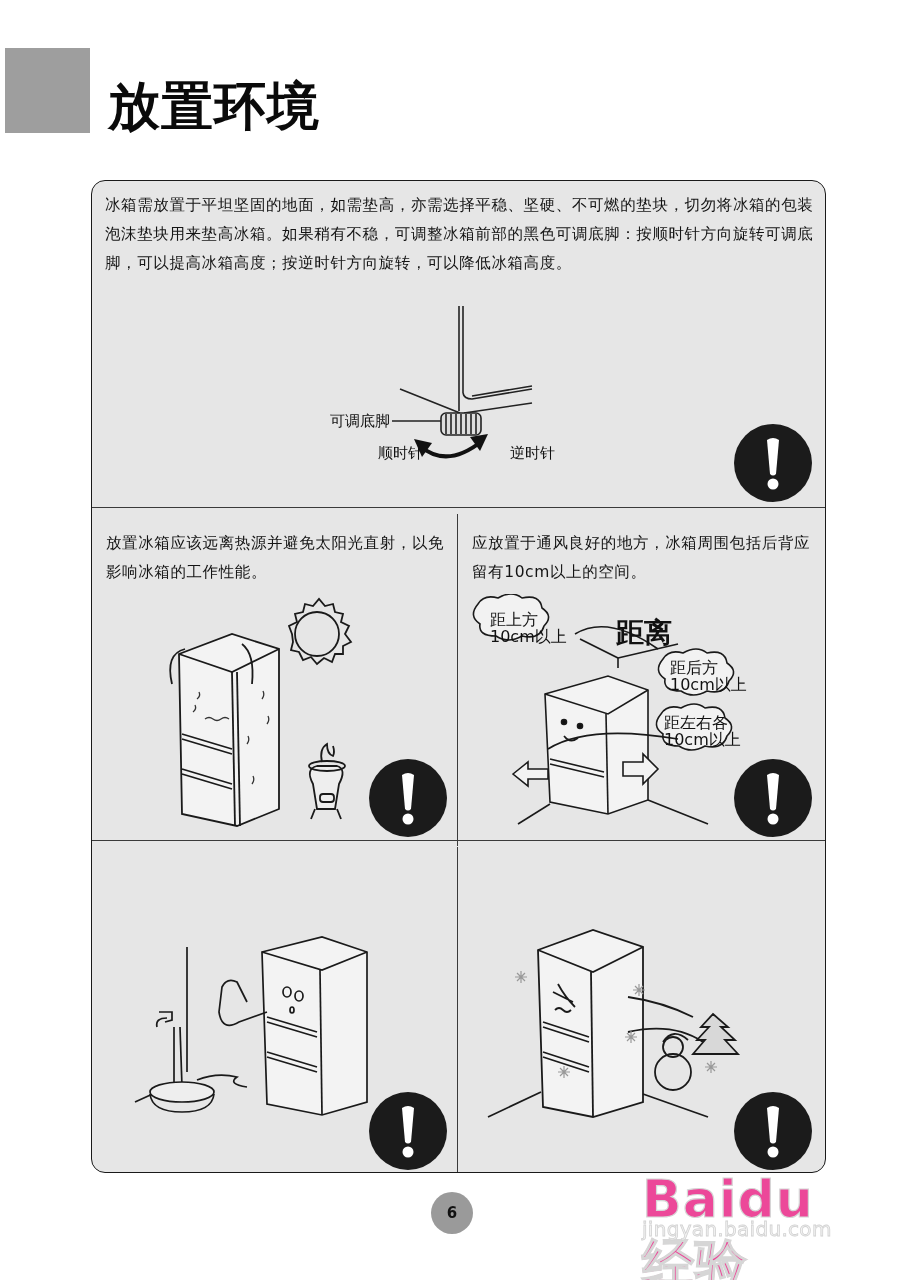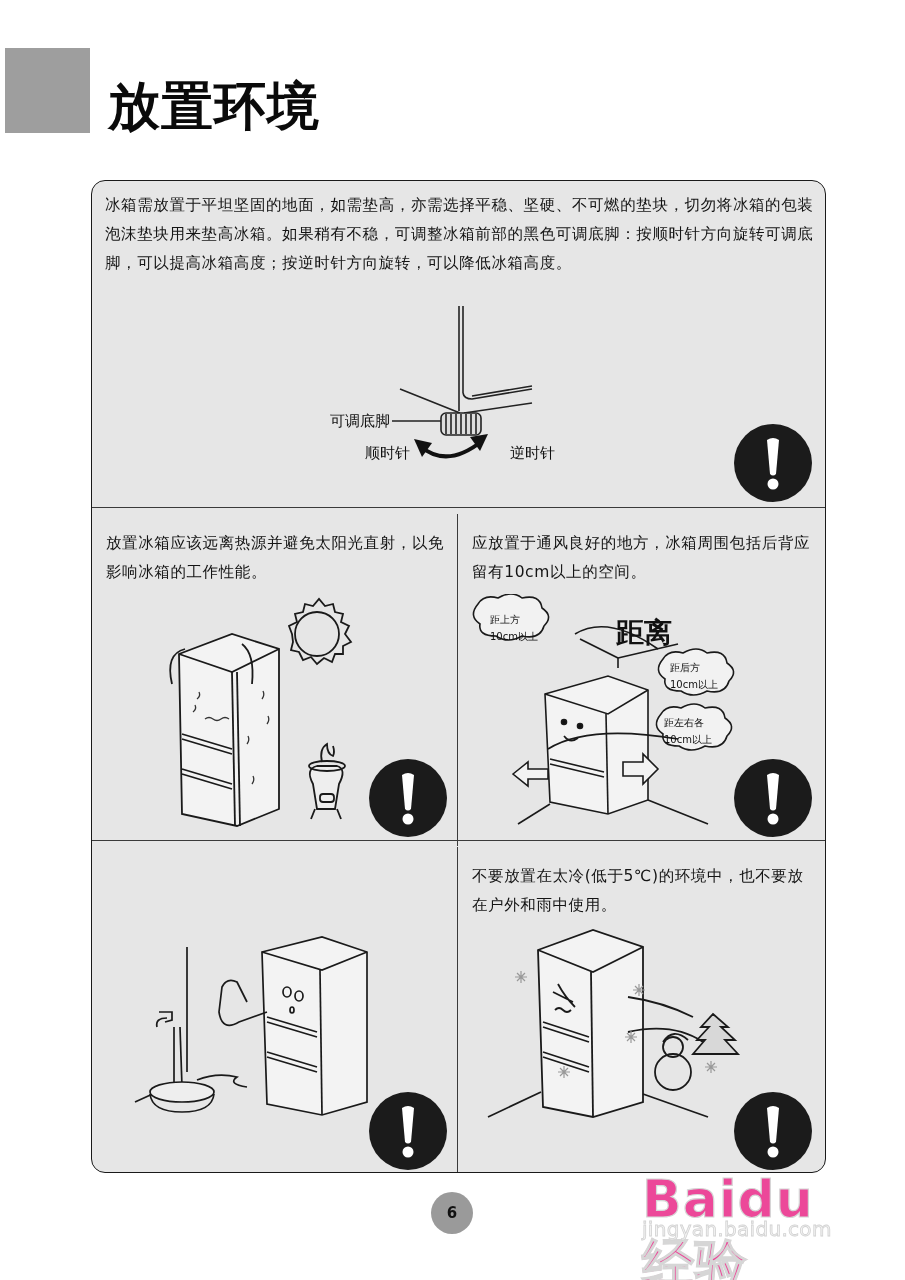--- a/index.html
+++ b/index.html
@@ -22,21 +22,21 @@
   .para { position: absolute; font-size: 15.5px; line-height: 29px; color: #141414; letter-spacing: 0.6px; }
   .top-para { left: 13px; top: 10px; width: 712px; }
   .cell-para { left: 14px; top: 15px; width: 345px; }
 
   .warn { position: absolute; width: 78px; height: 78px; border-radius: 50%; background: #1b1b1b; }
   .warn svg { width: 100%; height: 100%; display: block; }
 
   .illus { position: absolute; }
   .illus svg { display: block; }
   .lbl { position: absolute; font-size: 15px; color: #111; white-space: nowrap; }
-  .bubble-text { font-size: 10px; line-height: 18px; color: #111; position: absolute; white-space: nowrap; }
+  .bubble-text { font-size: 16px; line-height: 18px; color: #111; position: absolute; white-space: nowrap; }
 
   .page-num { position: absolute; left: 431px; top: 1192px; width: 42px; height: 42px; border-radius: 50%; background: #9a9a9a; text-align: center; line-height: 42px; font-size: 15px; font-weight: bold; color: #111; }
 
   .watermark { position: absolute; left: 642px; top: 1165px; width: 210px; height: 80px; }
   .wm-brand { position: absolute; left: 0; top: 4px; font-size: 52px; font-weight: bold; color: #ec4899; -webkit-text-stroke: 1.2px #d6d6d6; letter-spacing: 1px; }
   .wm-url { position: absolute; left: 0; top: 52px; font-size: 20px; color: #f3f3f3; -webkit-text-stroke: 0.8px #d2d2d2; letter-spacing: 0.3px; }
 </style>
 </head>
 <body>
 
@@ -66,21 +66,21 @@
             <line x1="79" y1="113" x2="79" y2="133"></line>
           <line x1="84" y1="113" x2="84" y2="133"></line>
           <line x1="-10" y1="120" x2="49" y2="120"></line>
         </g>
         <path d="M28 145 Q55 168 90 140" fill="none" stroke="#111" stroke-width="4"></path>
         <polygon points="22,138 40,142 30,156" fill="#111"></polygon>
         <polygon points="96,133 78,136 88,150" fill="#111"></polygon>
       </svg>
     </div>
     <span class="lbl" style="left:238px; top:231px;">可调底脚</span>
-    <span class="lbl" style="left:273px; top:263px;">顺时针</span>
+    <span class="lbl" style="left:286px; top:263px;">顺时针</span>
     <span class="lbl" style="left:418px; top:263px;">逆时针</span>
 
     <div class="warn" style="left:642px; top:243px;">
       <svg viewBox="0 0 78 78">
           <path d="M33 16 Q39 12 45 16 L42 50 Q39 53 36 50 Z" fill="#fff"></path>
           <circle cx="39" cy="60" r="5.5" fill="#fff"></circle>
         </svg>
     </div>
   </div>
 
@@ -202,21 +202,20 @@
       </div>
       <div class="warn" style="left:277px; top:245px;">
         <svg viewBox="0 0 78 78">
             <path d="M33 16 Q39 12 45 16 L42 50 Q39 53 36 50 Z" fill="#fff"></path>
             <circle cx="39" cy="60" r="5.5" fill="#fff"></circle>
           </svg>
       </div>
     </div>
 
     <div class="cell cell-right">
-      <p class="para cell-para">不要放置在太冷(低于5℃)的环境中，也不要放在户外和雨中使用。</p>
       <div class="illus" style="left:25px; top:75px; width:260px; height:200px;">
         <svg width="260" height="200" viewBox="0 0 260 200">
           <g fill="none" stroke="#1a1a1a" stroke-width="1.8">
             <path d="M55 28 L110 8 L160 25 L160 180 L110 195 L60 185 Z" fill="#f3f3f3"></path>
             <path d="M55 28 L110 50 L160 25"></path>
             <line x1="108" y1="50" x2="110" y2="195"></line>
             <path d="M60 100 L106 115"></path>
               <path d="M60 105 L106 120"></path>
             <path d="M60 130 L106 145"></path>
               <path d="M60 135 L106 150"></path>

